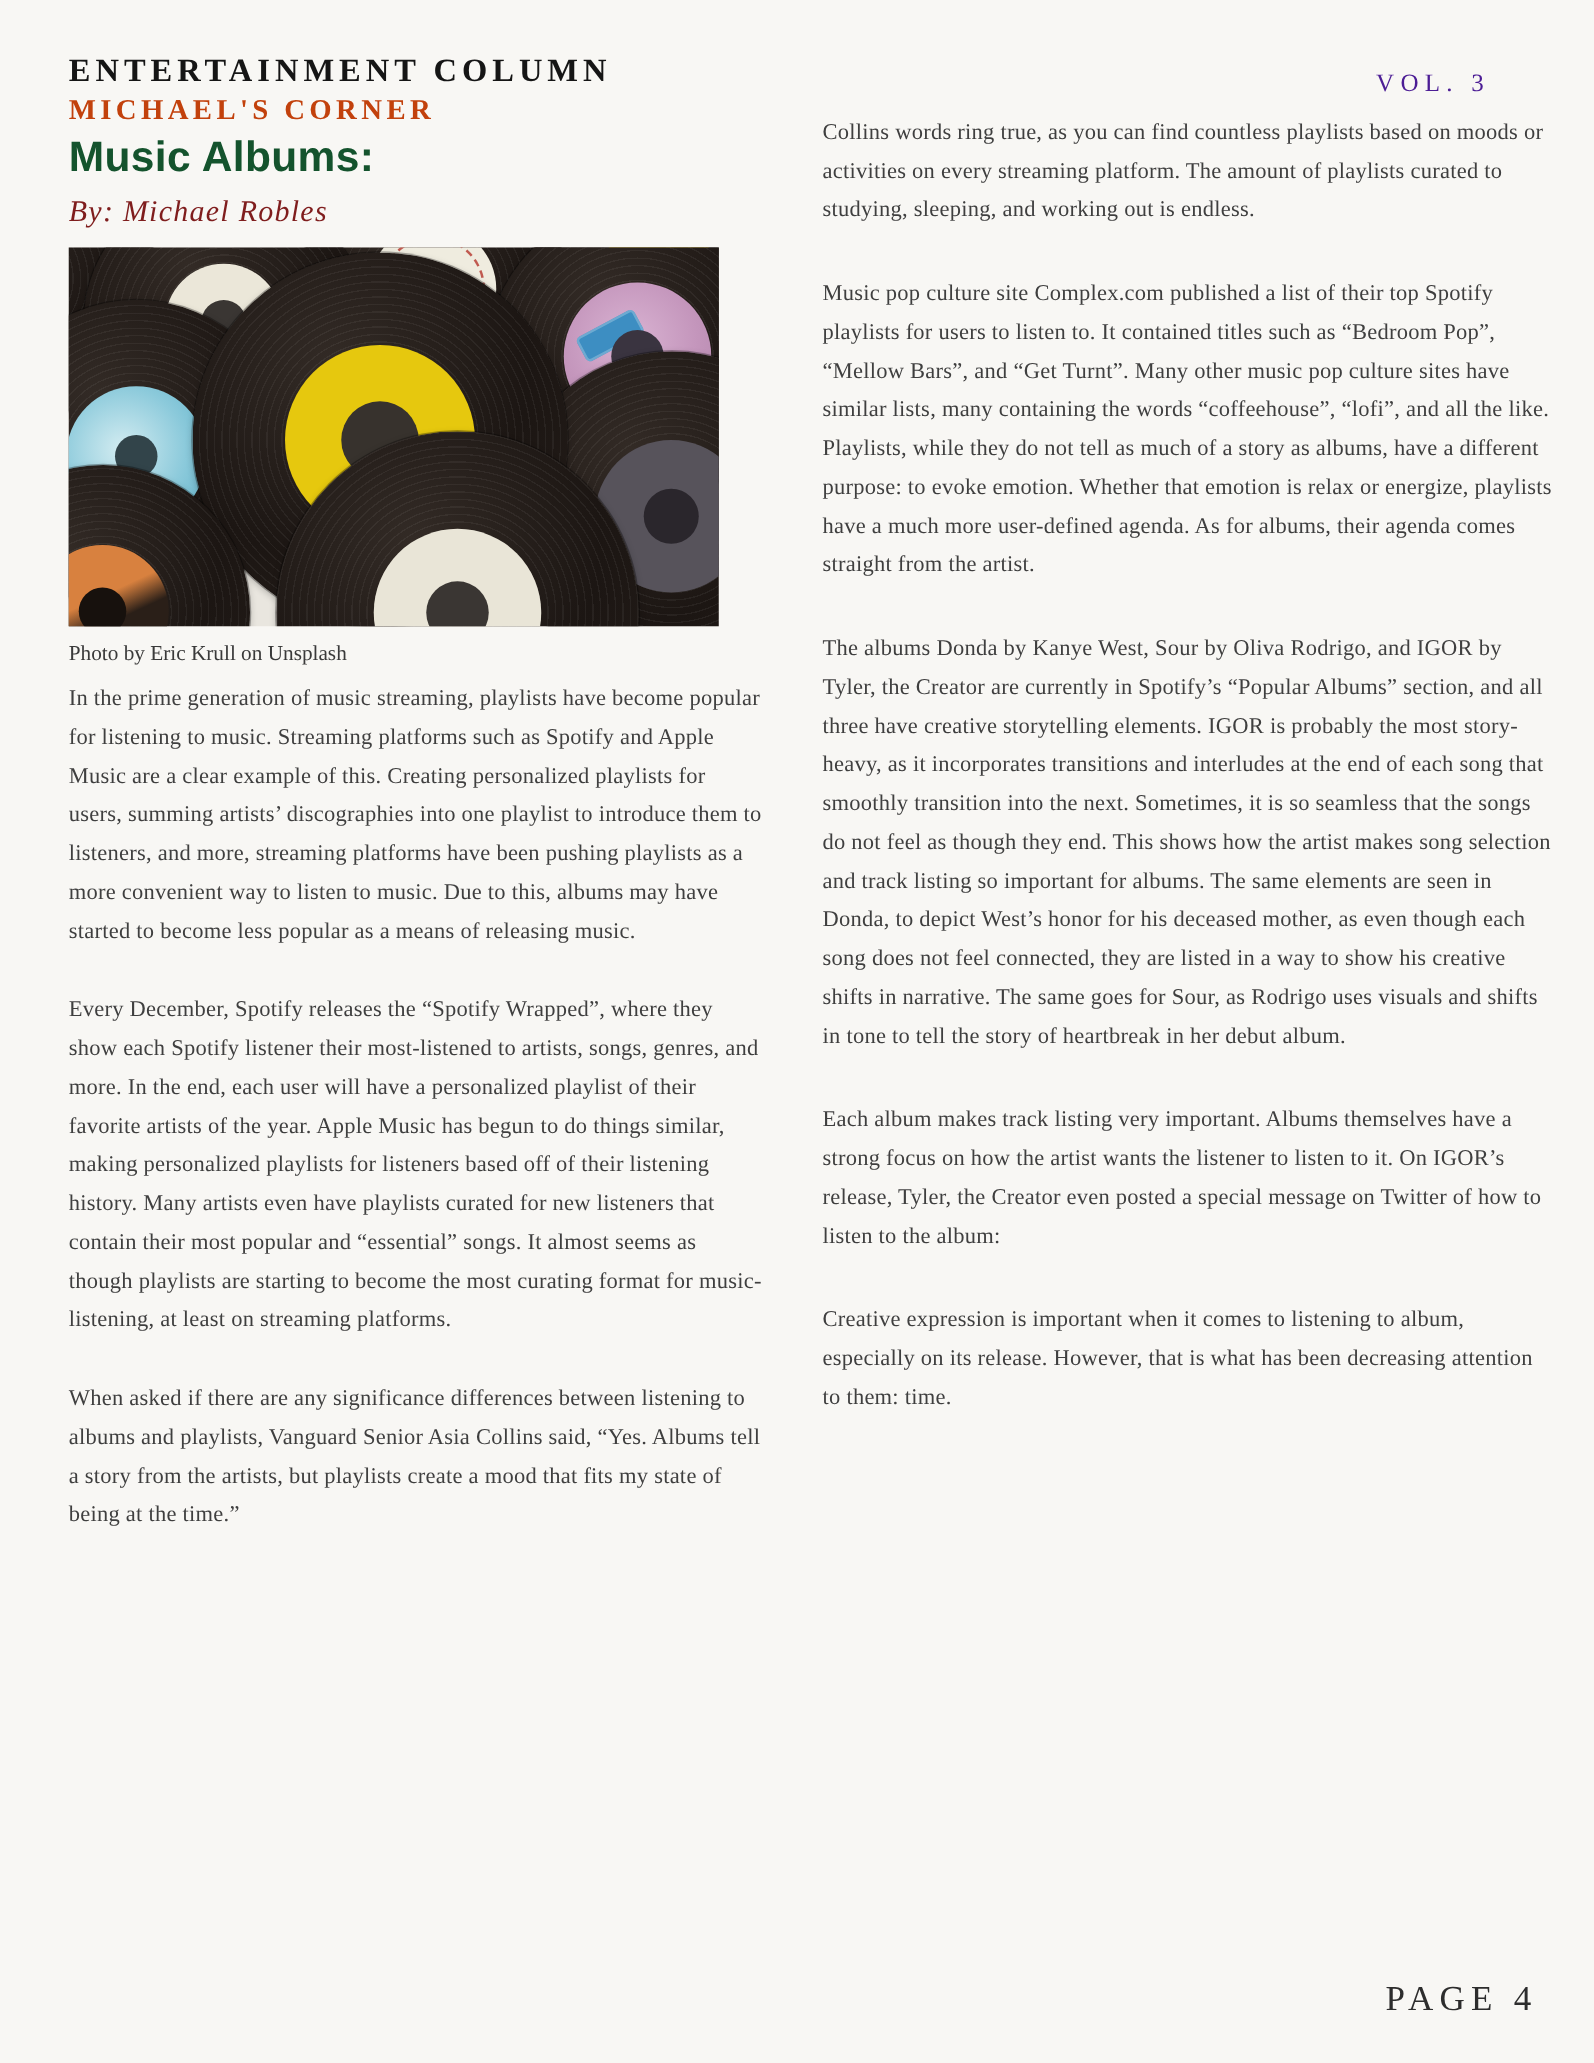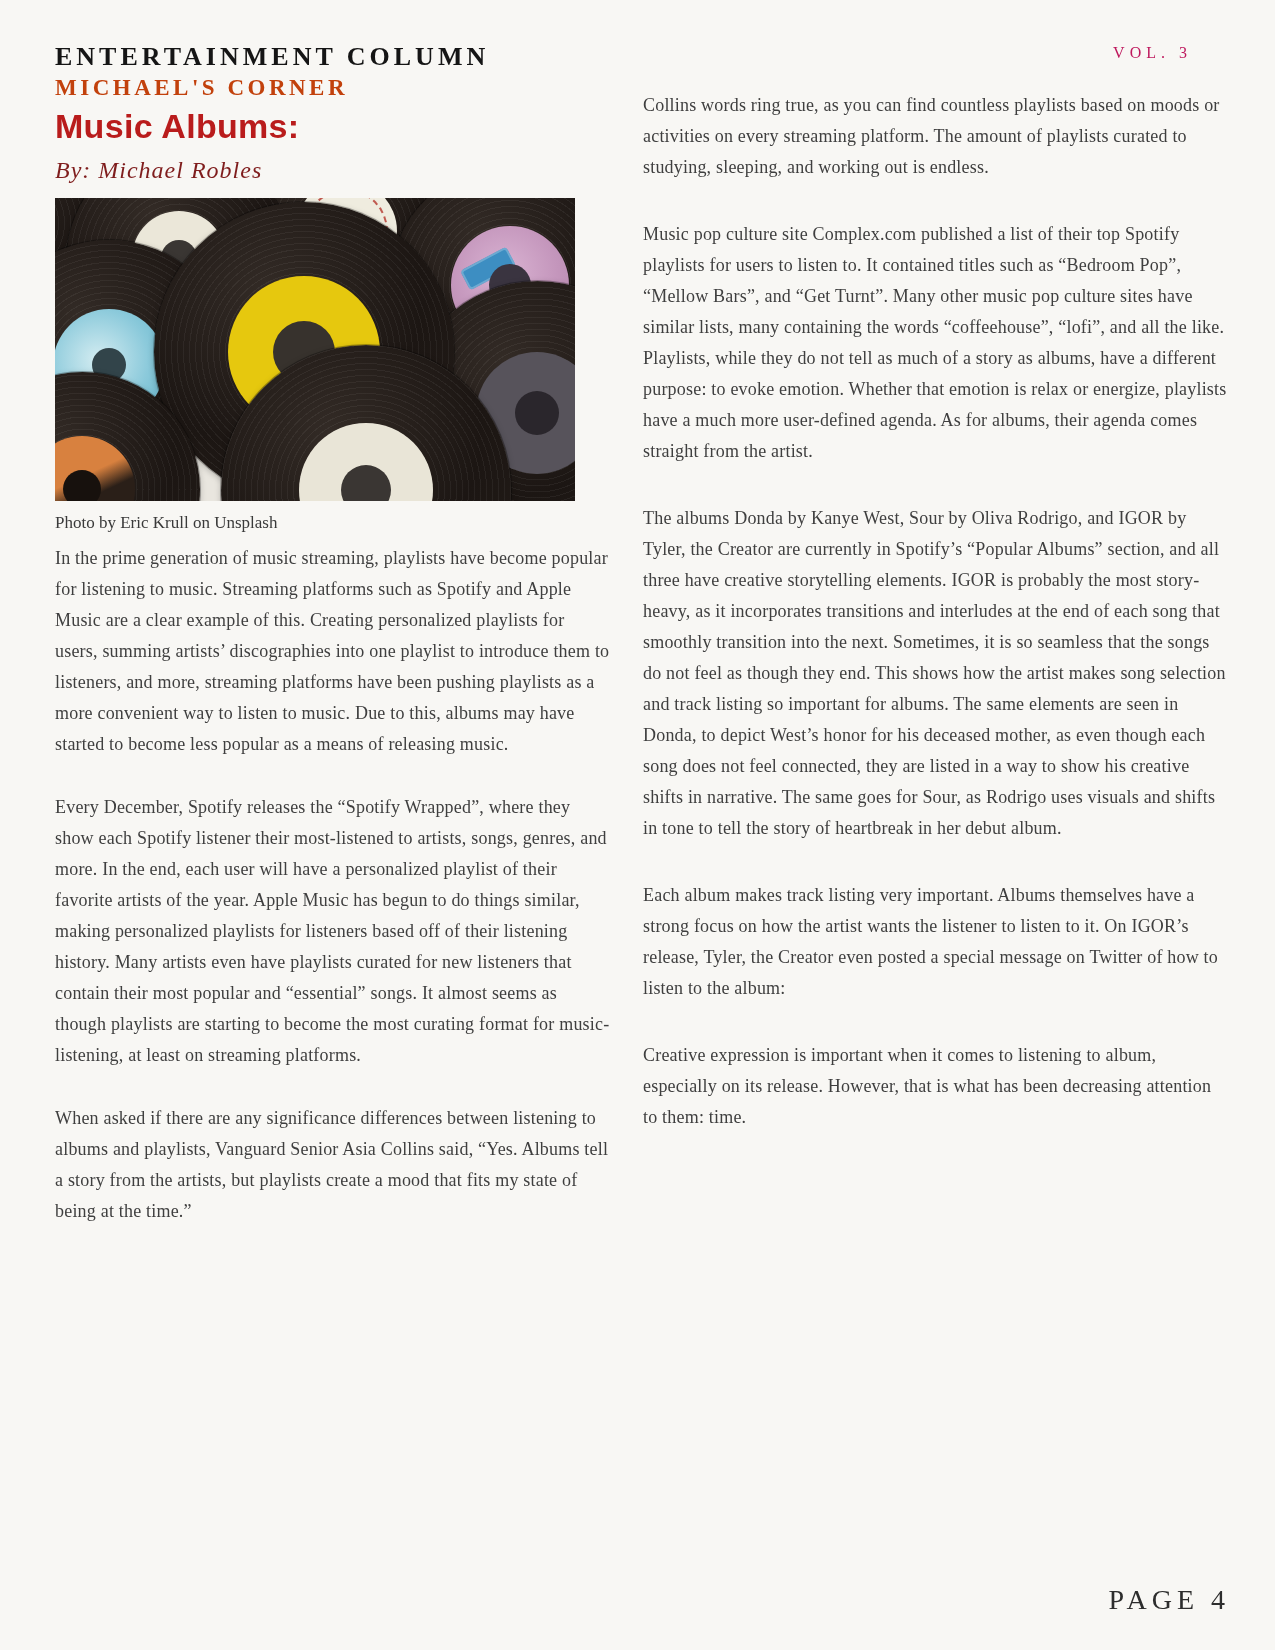--- a/index.html
+++ b/index.html
@@ -6,45 +6,45 @@
   body {
     width:1275px; height:1650px;
     background:#f8f7f4;
     font-family:"Liberation Serif", serif;
     color:#3f3f3f;
     -webkit-font-smoothing:antialiased;
   }
   .page { position:relative; width:1275px; height:1650px; background:#f8f7f4; overflow:hidden; }
 
   .vol {
-    position:absolute; top:44px; right:83px;
-    font-size:16px; letter-spacing:5px; color:#be185d;
+    position:absolute; top:56px; right:83px;
+    font-size:20px; letter-spacing:5px; color:#4c1d95;
   }
   .pagenum {
     position:absolute; top:1584px; right:45px;
     font-size:28px; letter-spacing:5px; color:#2d2d2d;
   }
 
-  .columns { position:absolute; top:0; left:55px; display:flex; gap:33px; }
+  .columns { position:absolute; top:0; left:55px; display:flex; gap:48px; }
   .col-left  { width:555px; padding-top:40px; }
   .col-right { width:587px; padding-top:90px; }
 
   .kicker-1 {
     font-weight:700; font-size:26px; line-height:33px;
     letter-spacing:4px; color:#151515;
   }
   .kicker-2 {
     font-weight:700; font-size:23px; line-height:30px;
     letter-spacing:3.5px; color:#c2410c;
   }
   .title {
     margin:3px 0 0 0;
     font-family:"Liberation Sans", sans-serif;
     font-weight:700; font-size:34px; line-height:40px;
-    letter-spacing:0.3px; color:#b91c1c;
+    letter-spacing:0.3px; color:#14532d;
   }
   .byline {
     margin-top:11px;
     font-style:italic; font-size:24px; letter-spacing:1px;
   }
 
   .photo {
     position:relative; margin:14px 0 0 0;
     width:520px; height:303px;
     background:#e9e6df; overflow:hidden;

